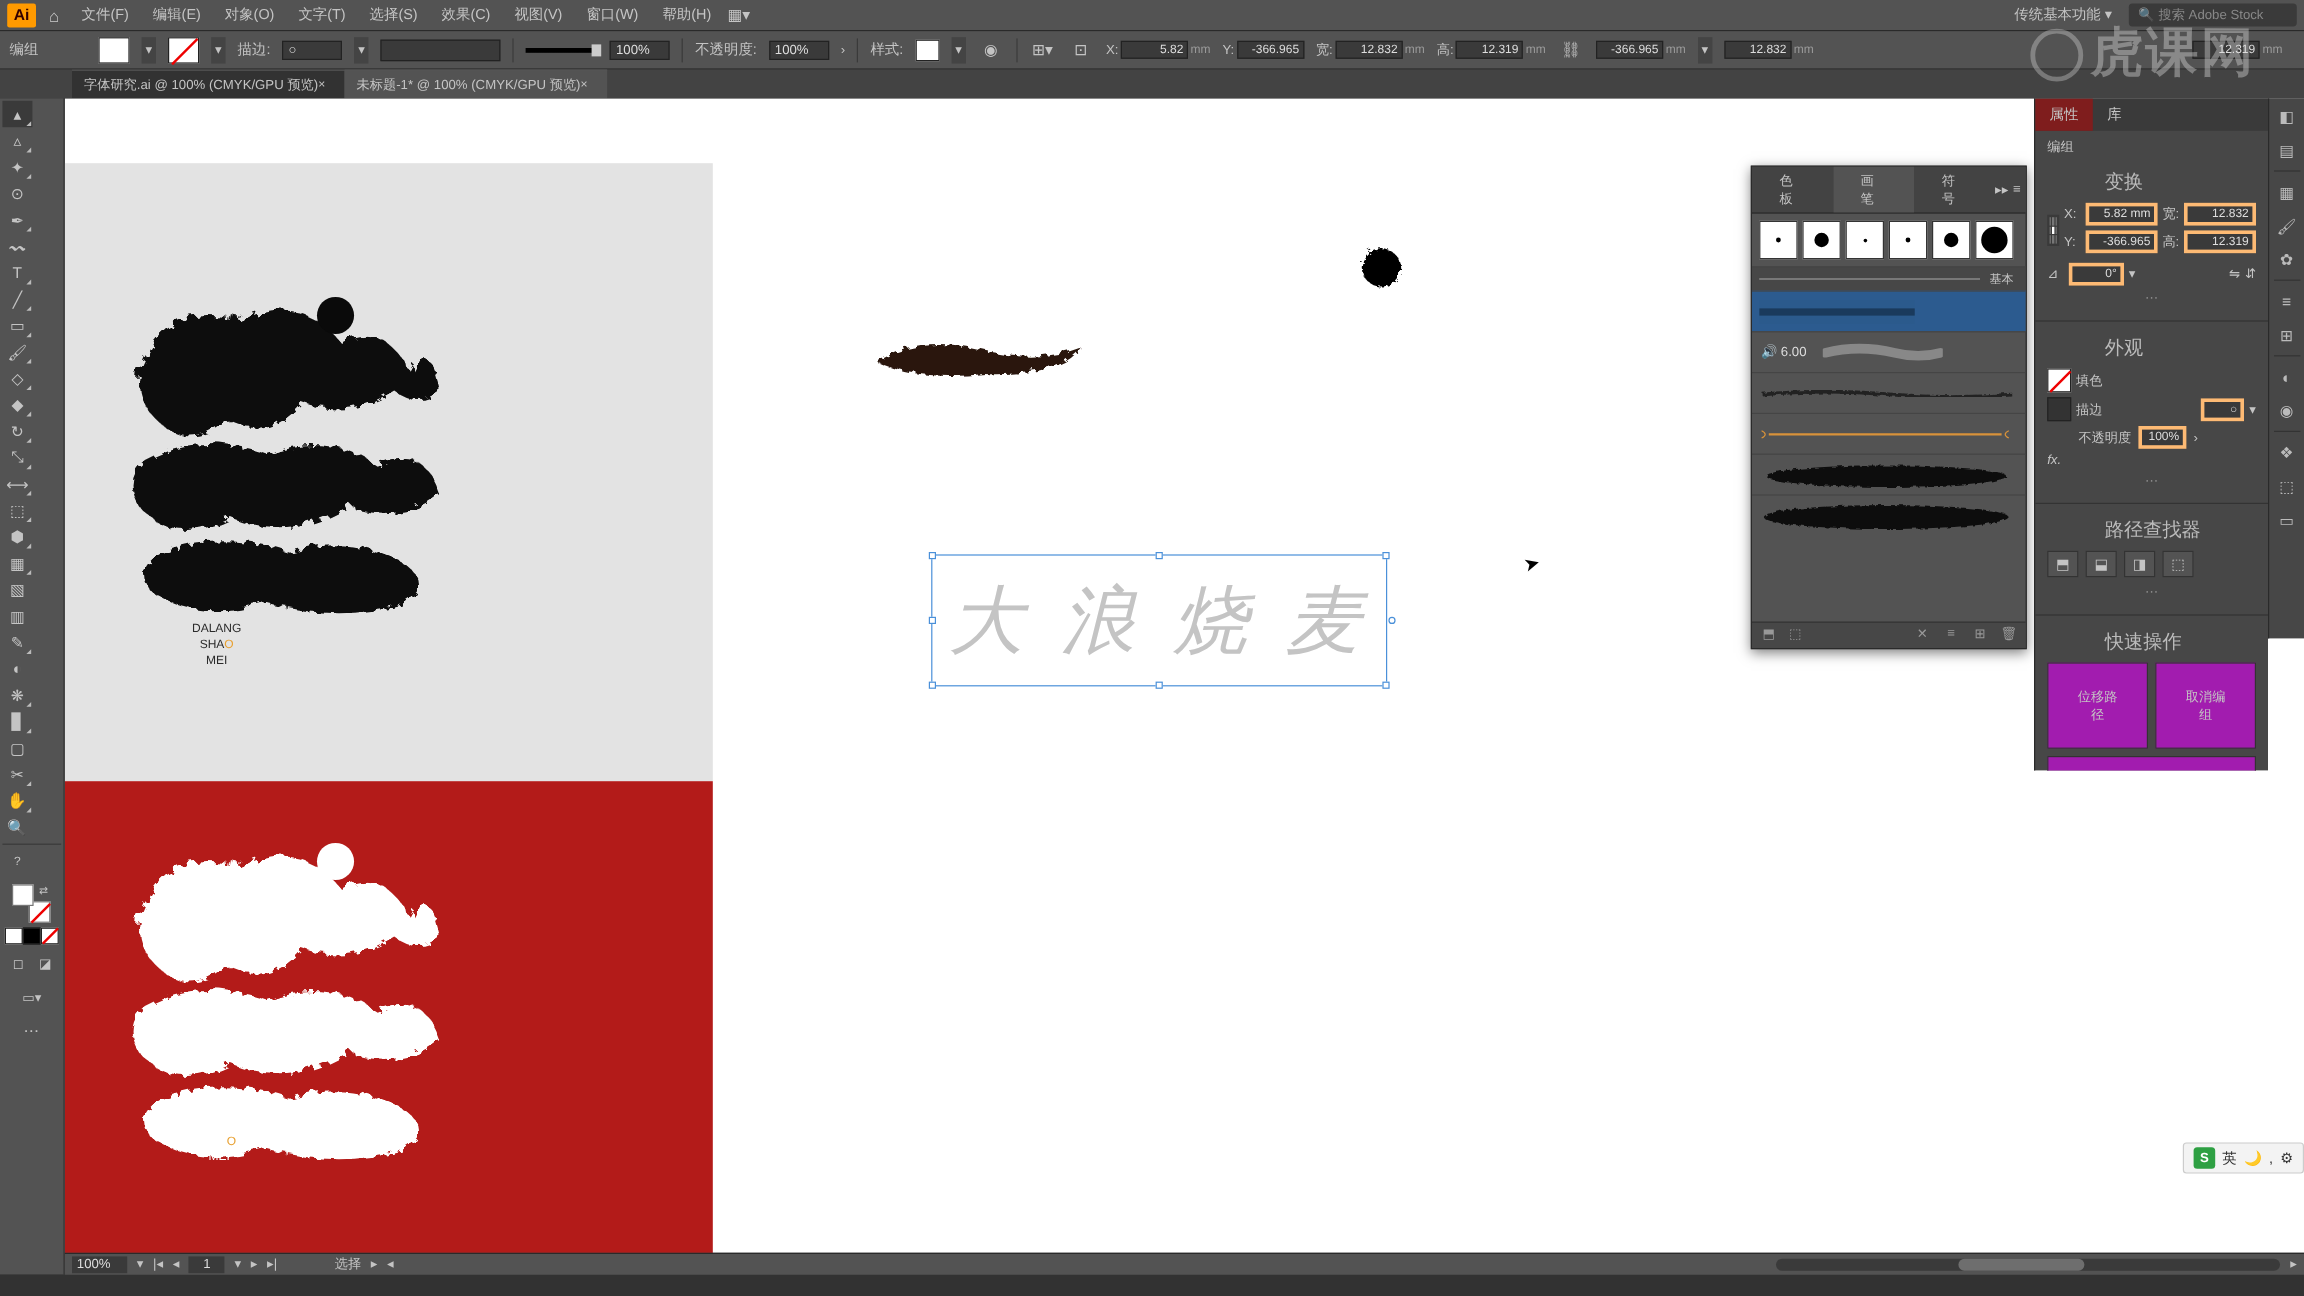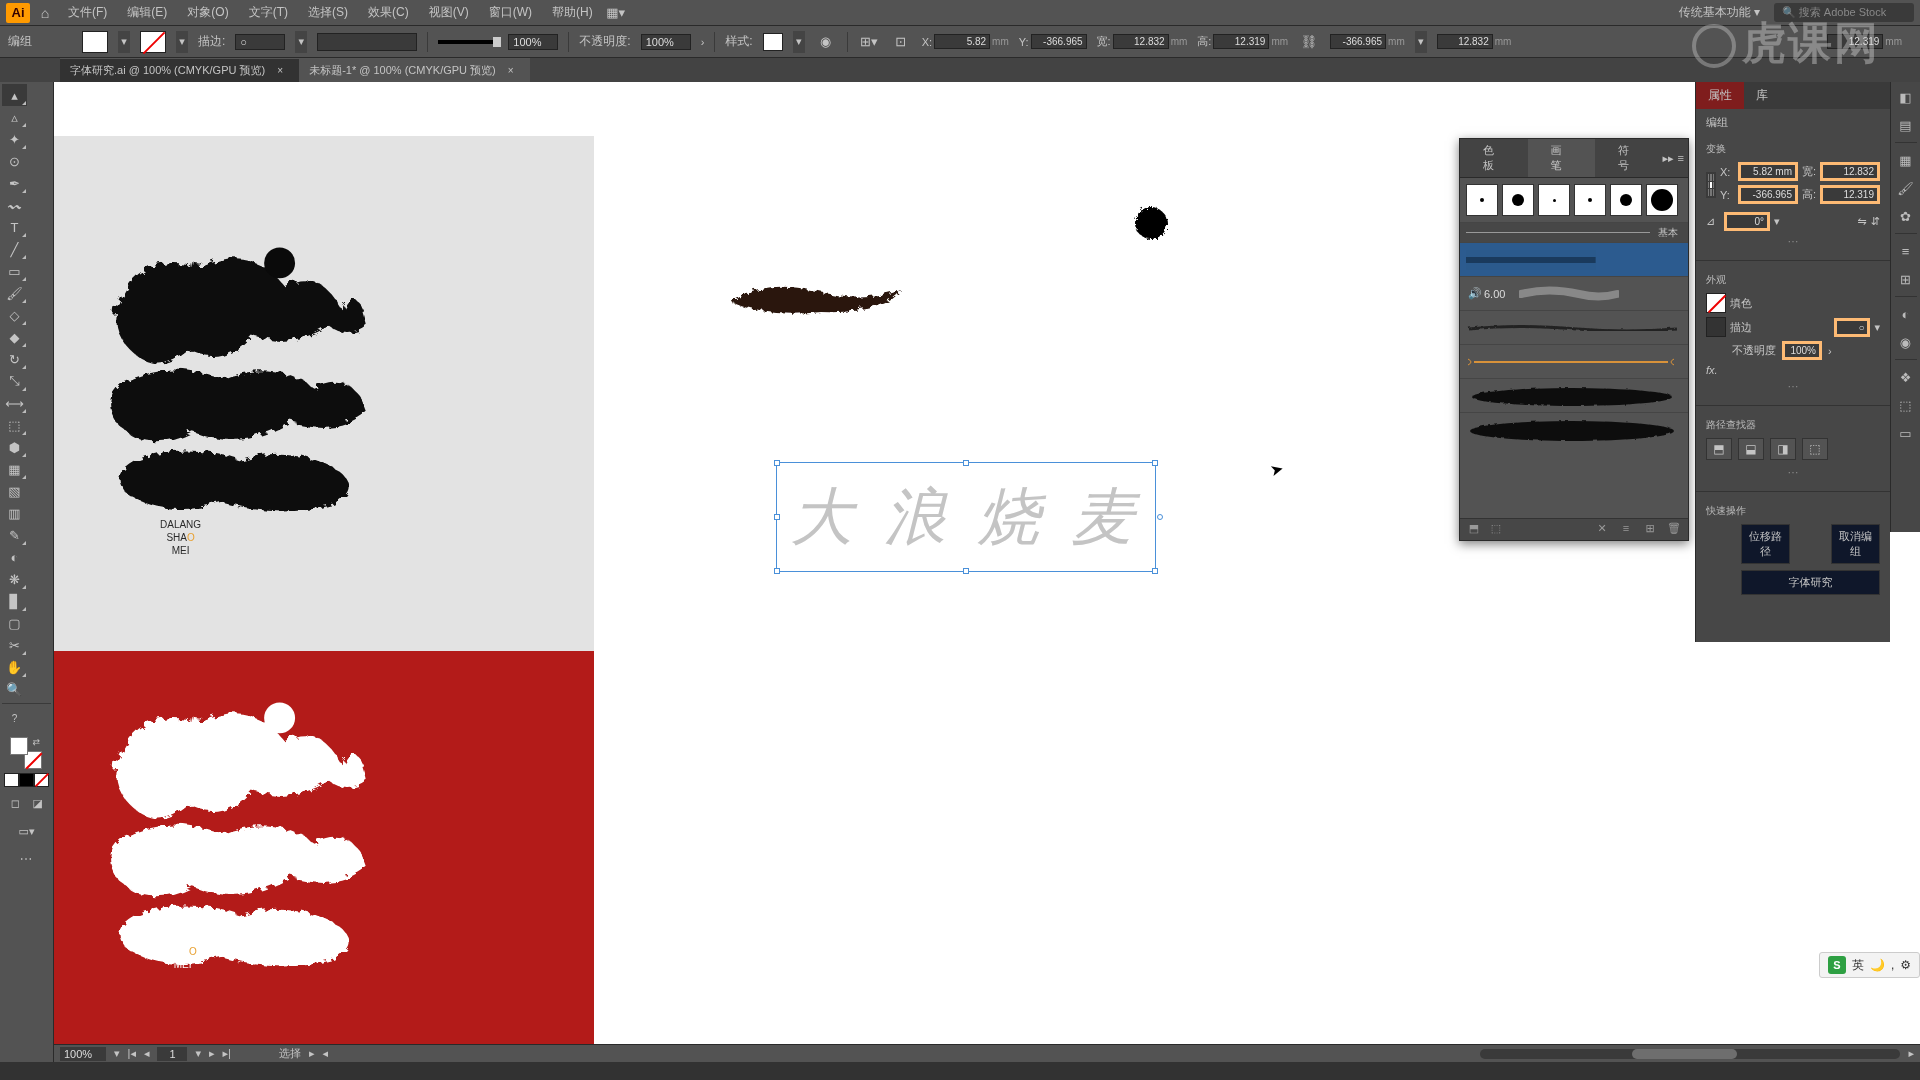--- a/index.html
+++ b/index.html
@@ -25,21 +25,21 @@
 .ctrl-slider { width: 60px; height: 4px; background: linear-gradient(to right, #000, #000 100%, #888 100%); position: relative; }
 .ctrl-slider::after { content: ""; position: absolute; right: -3px; top: -3px; width: 8px; height: 10px; background: #ccc; }
 .ctrl-icon { width: 22px; height: 22px; display: flex; align-items: center; justify-content: center; cursor: pointer; font-size: 13px; }
 .meas-group { display: flex; align-items: center; gap: 2px; }
 .meas-label { font-size: 11px; }
 .meas-input { background: #3a3a3a; border: 1px solid #222; padding: 1px 3px; width: 56px; font-size: 10px; color: #ddd; text-align: right; }
 .meas-unit { font-size: 10px; color: #999; }
 
 
 .doc-tabs { height: 24px; background: #434343; display: flex; align-items: flex-end; padding-left: 60px; gap: 0; }
-.doc-tab { background: #323232; padding: 4px 10px; font-size: 11px; display: flex; align-items: center; gap: 12px; border-top: 1px solid #555; cursor: pointer; }
+.doc-tab { background: #323232; padding: 4px 10px; font-size: 11px; display: flex; align-items: center; gap: 0; border-top: 1px solid #555; cursor: pointer; }
 .doc-tab.active { background: #535353; }
 .tab-close { width: 12px; height: 12px; cursor: pointer; font-size: 10px; }
 
 
 .main-area { display: flex; height: calc(100% - 100px); }
 
 
 .toolbar { width: 54px; background: #535353; display: flex; flex-wrap: wrap; padding: 2px; gap: 0; align-content: flex-start; border-right: 1px solid #2a2a2a; }
 .tool { width: 25px; height: 22px; display: flex; align-items: center; justify-content: center; cursor: pointer; position: relative; font-size: 13px; }
 .tool.active { background: #3a3a3a; }
@@ -105,30 +105,30 @@
 .brush-vol-icon { width: 18px; text-align: center; }
 .brush-panel-footer { display: flex; padding: 3px 6px; gap: 8px; border-top: 1px solid #333; background: #474747; justify-content: flex-end; align-items: center; height: 22px; }
 .brush-footer-left { margin-right: auto; display: flex; gap: 6px; }
 .footer-icon { width: 16px; height: 16px; cursor: pointer; font-size: 11px; text-align: center; color: #999; }
 
 .props-panel { position: absolute; right: 30px; top: 82px; width: 195px; background: #474747; border-left: 1px solid #2a2a2a; height: 560px; overflow: hidden; }
 .props-tabs { display: flex; background: #3a3a3a; }
 .props-tab { padding: 5px 12px; font-size: 12px; cursor: pointer; }
 .props-tab.active { background: #7f1d1d; }
 .props-section { padding: 6px 10px; font-size: 11px; }
-.props-section-title { font-size: 10px; margin-bottom: 6px; color: #bbb; }
+.props-section-title { font-size: 16px; margin-bottom: 6px; color: #bbb; margin-left: 48px; }
 .props-row { display: flex; align-items: center; gap: 4px; margin-bottom: 4px; }
 .props-label { font-size: 11px; width: 14px; }
 .props-input { background: #3a3a3a; border: 3px solid #fdba74; padding: 1px 3px; width: 60px; font-size: 10px; color: #ddd; text-align: right; }
 .props-swatch-fill { width: 20px; height: 20px; background: #fff; border: 1px solid #222; position: relative; cursor: pointer;}
 .props-swatch-stroke { width: 20px; height: 20px; background: #333; border: 1px solid #222; position: relative; cursor: pointer;}
 .props-swatch-none::after { content:""; position:absolute; width:24px; height:2px; background:#e00; transform:rotate(-45deg); top:9px; left:-2px;}
 .props-btn-row { display: flex; gap: 6px; margin: 6px 0; }
 .props-btn-icon { width: 26px; height: 22px; background: #535353; border: 1px solid #333; cursor: pointer; display: flex; align-items: center; justify-content: center; font-size: 12px; }
-.props-button { flex: 1; background: #0f172a; border: 1px solid #333; padding: 4px; font-size: 11px; cursor: pointer; text-align: center; margin-left: 35px; }
+.props-button { flex: 1; background: #a21caf; border: 1px solid #333; padding: 20px; font-size: 11px; cursor: pointer; text-align: center; }
 .props-divider { height: 1px; background: #333; margin: 6px 0; }
 .props-opacity-row { display: flex; align-items: center; gap: 6px; }
 .props-dots { text-align: center; color: #888; cursor: pointer; margin-top: 4px; }
 
 
 .watermark { position: absolute; right: 40px; top: 14px; font-size: 44px; color: rgba(220,220,220,0.4); font-weight: bold; pointer-events: none; z-index: 100; letter-spacing: 2px; }
 .watermark-icon { display:inline-block; width:44px; height:44px; border: 4px solid rgba(220,220,220,0.35); border-radius:50%; vertical-align:middle; margin-right:6px; position:relative;}
 
 
 .ime-bar { position: absolute; right: 0; bottom: 102px; background: #f3f3f3; padding: 3px 8px; display: flex; align-items: center; gap: 6px; font-size: 12px; border-radius: 3px; color: #333; border:1px solid #ccc;}

